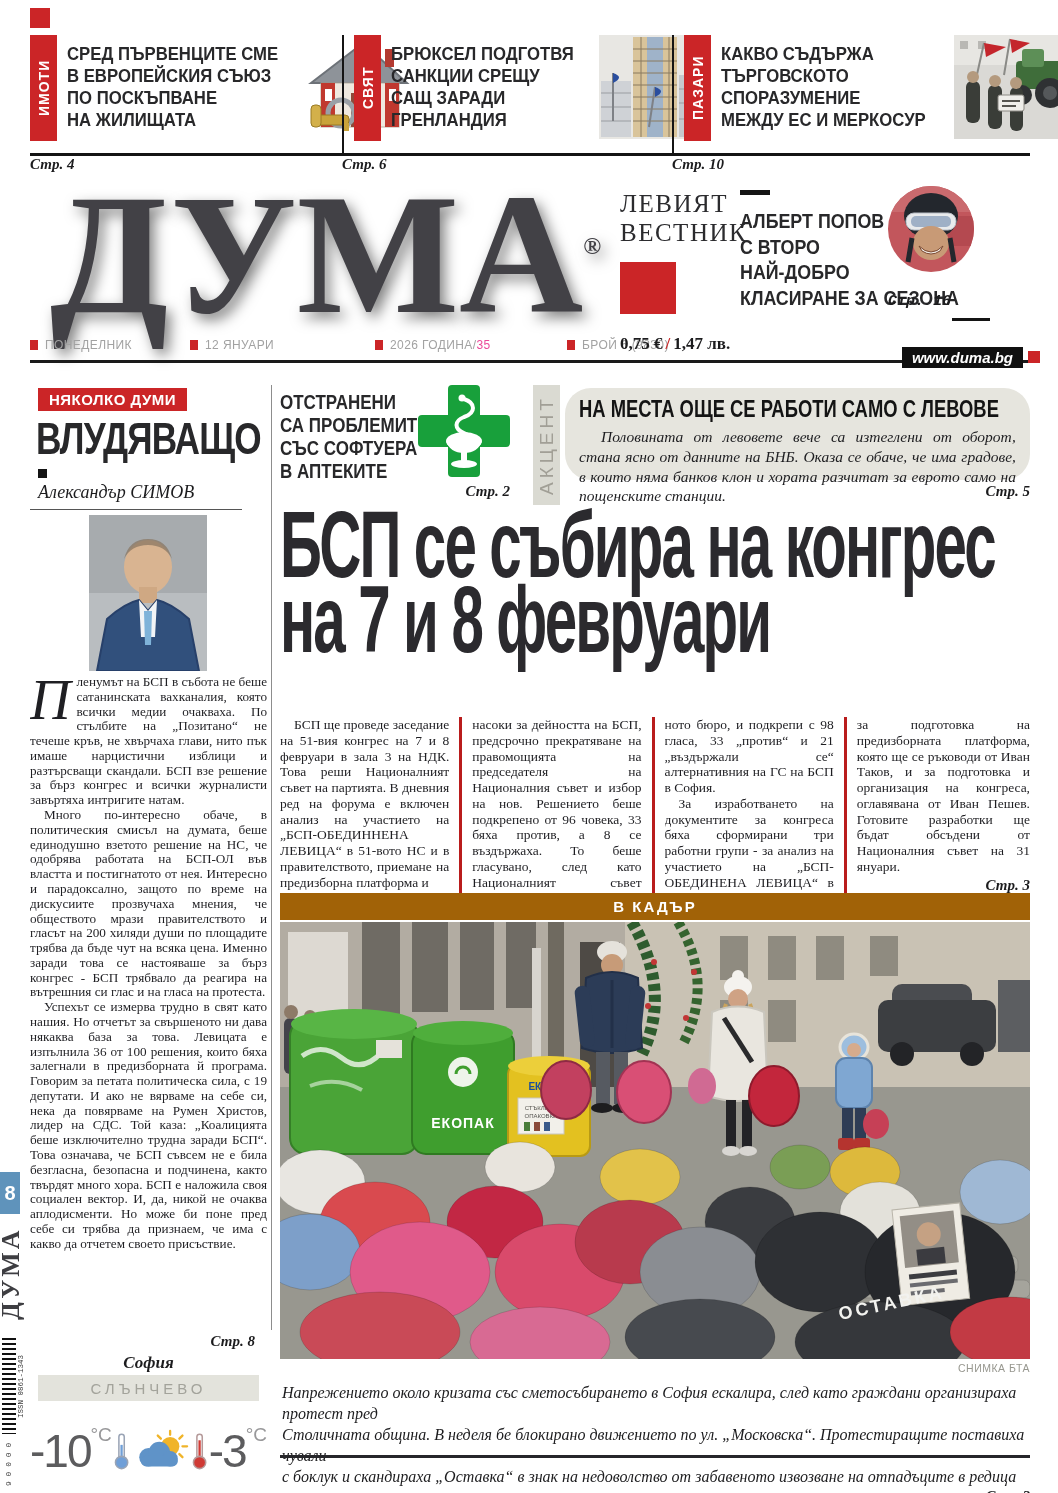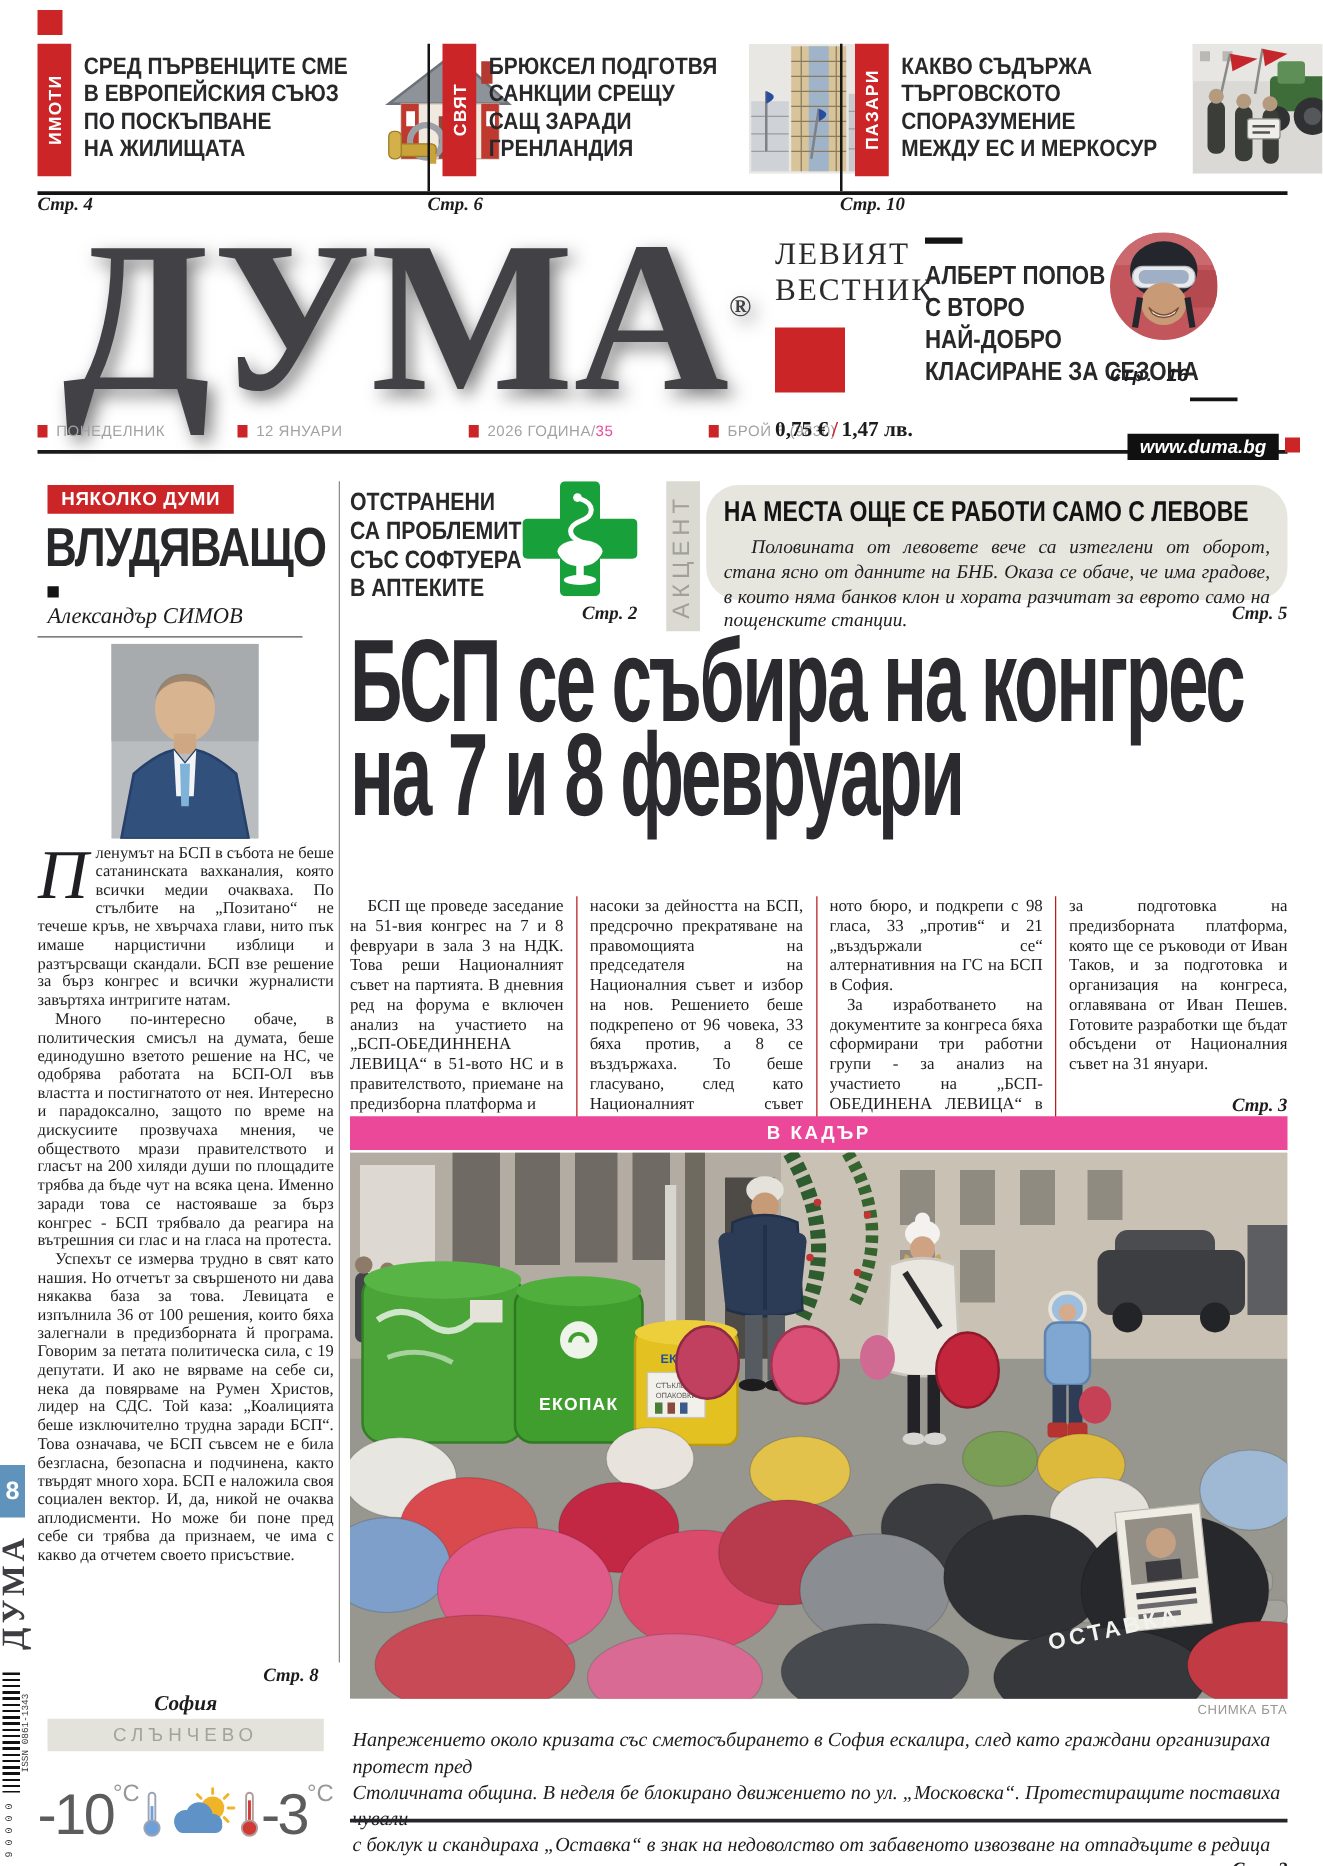--- a/index.html
+++ b/index.html
@@ -72,27 +72,27 @@
   #pharm-page{left:140px;top:98px;width:90px;text-align:right;}
   #akcent-label{left:253px;top:0;width:27px;height:120px;background:#dadad2;color:#a19f96;
                 font-size:19px;letter-spacing:4px;}
   #akcent-box{left:285px;top:3px;width:465px;height:92px;background:#e6e5de;box-sizing:border-box;padding:10px 14px 0 14px;border-radius:26px;}
   #akcent-title .cx{font-size:23px;line-height:1;transform:scaleX(.8);color:#141414;}
   #akcent-text{font-style:italic;font-size:15.5px;line-height:1.28;text-align:justify;text-indent:22px;margin-top:6px;color:#1d1d20;}
   #akcent-page{left:660px;top:98px;width:90px;text-align:right;position:absolute;}
   #headline .cx{font-size:94px;line-height:.8;letter-spacing:-3px;transform:scaleX(.62);color:#2b2a2e;}
   #subhead{left:2px;top:268px;font-family:"Liberation Sans",sans-serif;font-size:23px;line-height:1.28;color:#1e1e20;}
   #cols{left:0;top:332px;width:750px;display:flex;}
-  .acol{width:172px;padding-right:10px;margin-right:10px;border-right:1px solid #b91c1c;
+  .acol{width:172px;padding-right:10px;margin-right:10px;border-right:3px solid #b91c1c;
         font-size:13.5px;line-height:1.17;text-align:justify;color:#1e1e22;height:180px;overflow:hidden;}
   .acol:last-child{border-right:none;margin-right:0;padding-right:0;width:176px;}
   .acol p{margin:0;}
   .acol .ind{text-indent:14px;}
   #article-page{left:560px;top:492px;width:190px;text-align:right;position:absolute;}
-  #kicker-strip{left:0;top:508px;width:750px;height:27px;background:#ec4899;color:#fff;
+  #kicker-strip{left:0;top:508px;width:750px;height:27px;background:#a16207;color:#fff;
                 font-family:"Liberation Sans",sans-serif;font-weight:bold;font-size:15px;letter-spacing:2px;
                 display:flex;align-items:center;justify-content:center;}
   #photo{left:0;top:537px;width:750px;height:437px;}
   #credit{left:470px;top:977px;width:280px;text-align:right;font-family:"Liberation Sans",sans-serif;
           font-size:10.5px;color:#97978f;letter-spacing:.5px;}
   #caption{left:2px;top:997px;width:748px;font-style:italic;font-size:16px;line-height:1.32;position:absolute;}
   #caption .pg{position:absolute;right:0;bottom:2px;}
   #bottom-rule{left:0;top:1070px;width:750px;height:3px;background:#26262a;}
   
   #corner-mark{left:30px;top:8px;width:20px;height:20px;background:#cb2527;}

